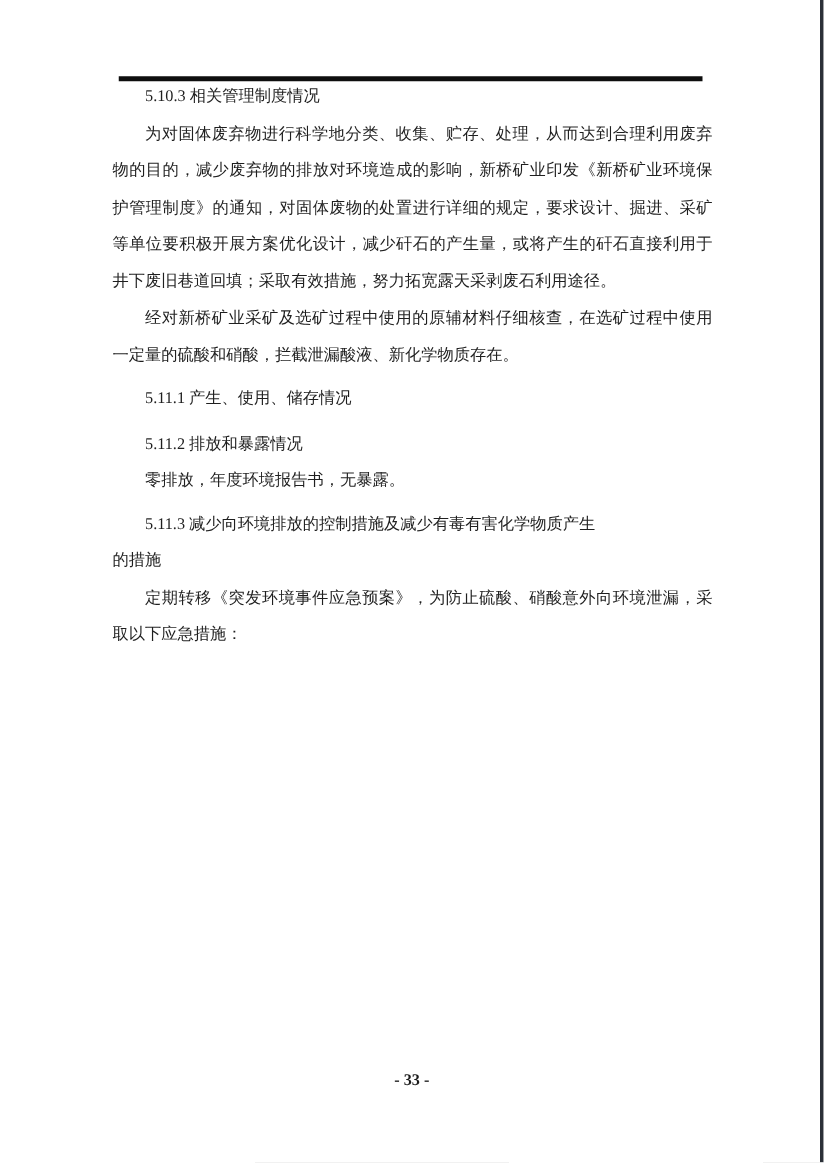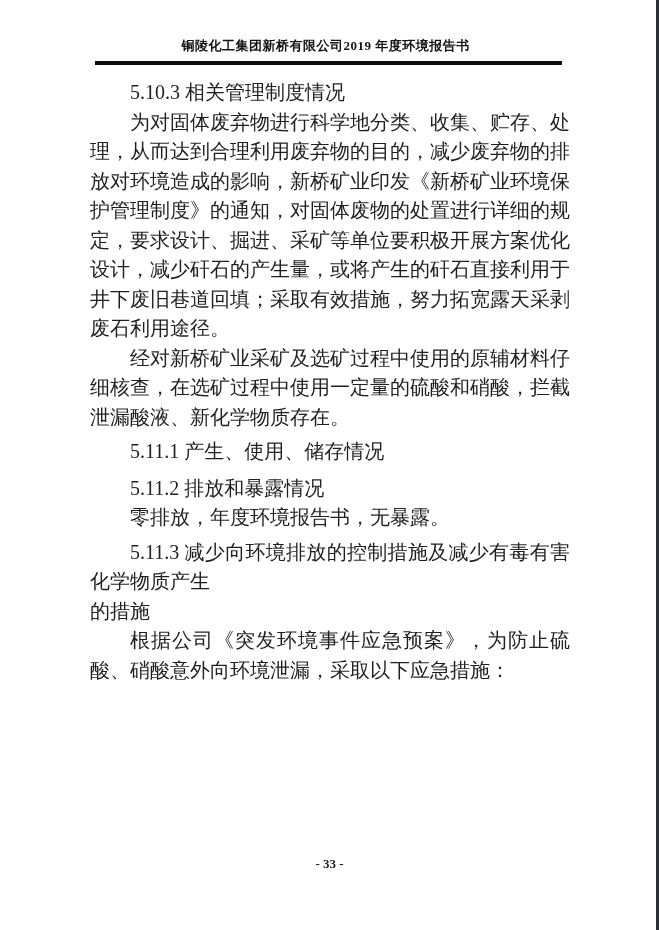--- a/index.html
+++ b/index.html
@@ -36,24 +36,24 @@
   .edge-line {
     position: absolute;
     top: 0;
     right: 0;
     width: 3px;
     height: 930px;
     background: #2b3038;
   }
   .content {
     position: absolute;
-    top: 78px;
+    top: 62px;
     left: 90px;
     width: 480px;
-    font-size: 20px;
+    font-size: 13px;
     line-height: 29.5px;
     text-align: justify;
     text-justify: inter-ideograph;
   }
   .content p {
     margin: 0;
     text-indent: 2em;
     white-space: pre-line;
   }
   .content p.gap-s { margin-top: 5px; }
@@ -68,33 +68,32 @@
     font-size: 13px;
     color: #1a1a1a;
     font-weight: bold;
   }
 </style>
 </head>
 <body>
 
 <div class="page">
 
-  <div class="header-title">铜陵化工集团新桥有限公司2019 年度环境报告书</div>
 
   <div class="header-rule"></div>
 
   <div class="edge-line"></div>
 
   <div class="content">
     <p>5.10.3 相关管理制度情况</p>
     <p>为对固体废弃物进行科学地分类、收集、贮存、处理，从而达到合理利用废弃物的目的，减少废弃物的排放对环境造成的影响，新桥矿业印发《新桥矿业环境保护管理制度》的通知，对固体废物的处置进行详细的规定，要求设计、掘进、采矿等单位要积极开展方案优化设计，减少矸石的产生量，或将产生的矸石直接利用于井下废旧巷道回填；采取有效措施，努力拓宽露天采剥废石利用途径。</p>
     <p>经对新桥矿业采矿及选矿过程中使用的原辅材料仔细核查，在选矿过程中使用一定量的硫酸和硝酸，拦截泄漏酸液、新化学物质存在。</p>
     <p class="gap-s">5.11.1 产生、使用、储存情况</p>
     <p class="gap-m">5.11.2 排放和暴露情况</p>
     <p>零排放，年度环境报告书，无暴露。</p>
     <p class="gap-s">5.11.3 减少向环境排放的控制措施及减少有毒有害化学物质产生
 的措施</p>
-    <p>根据公司《突发环境事件应急预案》，为防止硫酸、硝酸意外向环境泄漏，采取以下应急措施：</p>
+    <p>定期转移《突发环境事件应急预案》，为防止硫酸、硝酸意外向环境泄漏，采取以下应急措施：</p>
   </div>
 
   <div class="footer">- 33 -</div>
 
 </div>
 
 </body></html>

